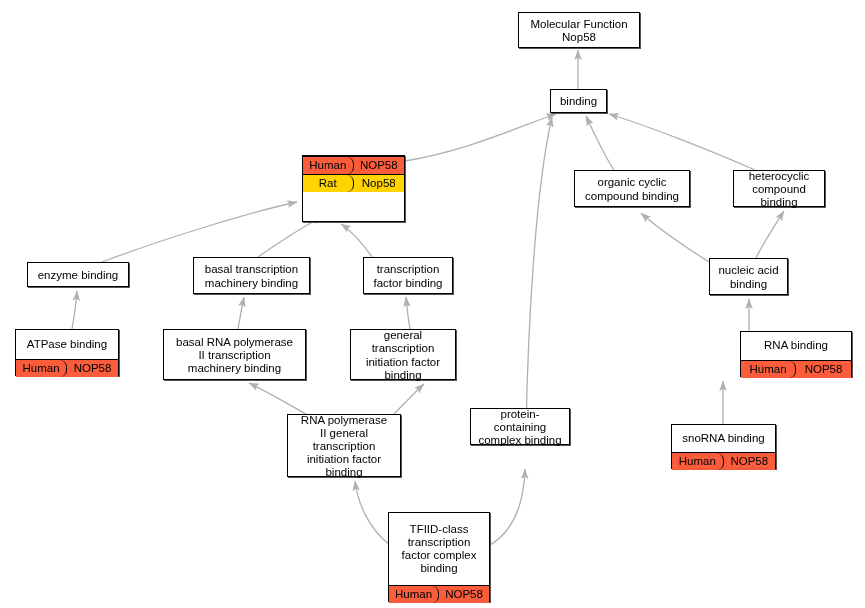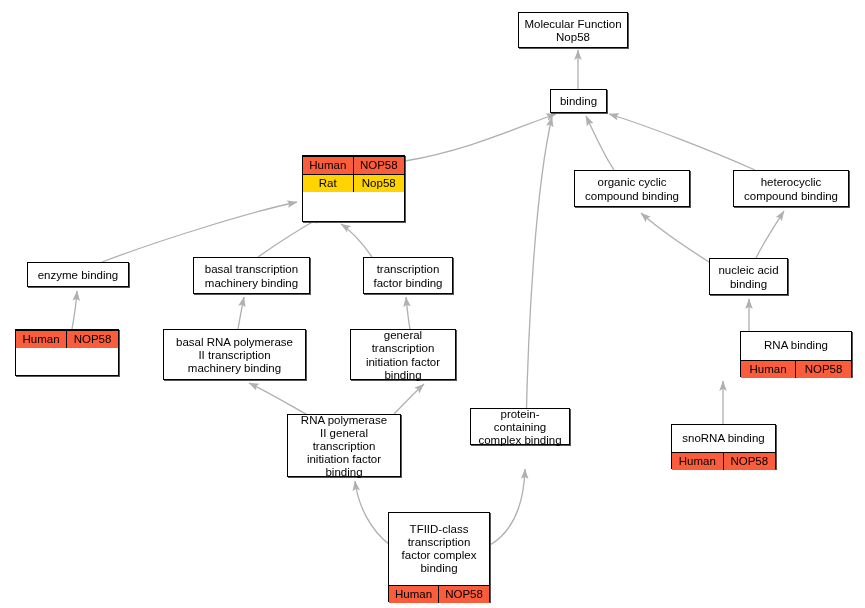--- a/index.html
+++ b/index.html
@@ -5,21 +5,21 @@
   html,body{margin:0;padding:0;background:#ffffff;}
   body{font-family:"Liberation Sans","DejaVu Sans",sans-serif;}
   #canvas{position:relative;width:865px;height:608px;background:#fff;overflow:hidden;}
   #edges{position:absolute;left:0;top:0;width:865px;height:608px;}
   .node{position:absolute;box-sizing:border-box;border:1px solid #000;background:#fff;
         box-shadow:1px 1px 0 0 #555;}
   .node .title{box-sizing:border-box;width:100%;text-align:center;color:#000;
         font-size:11.5px;line-height:13.2px;padding:3px 4px;white-space:pre-line;}
   .annrow{display:flex;width:100%;box-sizing:border-box;border-top:1px solid #000;}
   .annrow .cell{box-sizing:border-box;flex:1 1 50%;text-align:center;font-size:11.5px;
-        line-height:13.2px;padding:2px 0;color:#000;white-space:nowrap;overflow:hidden;}
+        line-height:13.2px;padding:2px 0;color:#000;white-space:nowrap;overflow:hidden;border-radius:7px;}
   .annrow .cell.left{border-right:1px solid #000;}
   .ann-human{background:#fa5c3c;}
   .ann-rat{background:#ffd400;}
 </style>
 </head>
 <body>
 
 <div id="canvas">
   <svg id="edges" viewBox="0 0 865 608">
     <defs>
@@ -43,61 +43,62 @@
         <path d="M 749 331 L 749 299" marker-end="url(#arrowhead)" stroke="#b0b0b0"></path>
         <path d="M 723 424 L 723 381" marker-end="url(#arrowhead)" stroke="#b0b0b0"></path>
         <path d="M 306 414 C 288 404 268 392 249 383" marker-end="url(#arrowhead)" stroke="#b0b0b0"></path>
         <path d="M 394 414 C 404 404 414 393 424 384" marker-end="url(#arrowhead)" stroke="#b0b0b0"></path>
         <path d="M 390 545 C 370 530 358 505 355 481" marker-end="url(#arrowhead)" stroke="#b0b0b0"></path>
         <path d="M 490 545 C 515 530 524 500 525 469" marker-end="url(#arrowhead)" stroke="#b0b0b0"></path>
         <path d="M 526 428 C 528 330 535 190 552 117" marker-end="url(#arrowhead)" stroke="#b0b0b0"></path>
       </g>
   </svg>
   <div id="node-layer">
-      <div class="node" style="left: 518px; top: 12px; width: 110px; height: 36px; border-color: rgb(0, 0, 0); background: rgb(255, 255, 255);">
+      <div class="node" style="left: 518px; top: 12px; width: 122px; height: 36px; border-color: rgb(0, 0, 0); background: rgb(255, 255, 255);">
         <div class="title" style="height: 36px; display: flex; flex-direction: column; justify-content: center;">Molecular Function
 Nop58</div>
       </div>
       <div class="node" style="left: 550px; top: 89px; width: 57px; height: 24px; border-color: rgb(0, 0, 0); background: rgb(255, 255, 255);">
         <div class="title" style="height: 24px; display: flex; flex-direction: column; justify-content: center;">binding</div>
       </div>
       <div class="node" style="left: 302px; top: 155px; width: 103px; height: 67px; border-color: rgb(0, 0, 0); background: rgb(255, 255, 255);">
         <div class="annrow ann-human">
           <div class="cell left">Human</div>
           <div class="cell">NOP58</div>
         </div>
         <div class="annrow ann-rat">
           <div class="cell left">Rat</div>
           <div class="cell">Nop58</div>
         </div>
       </div>
       <div class="node" style="left: 574px; top: 170px; width: 116px; height: 37px; border-color: rgb(0, 0, 0); background: rgb(255, 255, 255);">
         <div class="title" style="height: 37px; display: flex; flex-direction: column; justify-content: center;">organic cyclic
 compound binding</div>
       </div>
-      <div class="node" style="left: 733px; top: 170px; width: 116px; height: 37px; border-color: rgb(0, 0, 0); background: rgb(255, 255, 255);">
+      <div class="node" style="left: 733px; top: 170px; width: 92px; height: 37px; border-color: rgb(0, 0, 0); background: rgb(255, 255, 255);">
         <div class="title" style="height: 37px; display: flex; flex-direction: column; justify-content: center;">heterocyclic
 compound binding</div>
       </div>
       <div class="node" style="left: 27px; top: 262px; width: 102px; height: 25px; border-color: rgb(0, 0, 0); background: rgb(255, 255, 255);">
         <div class="title" style="height: 25px; display: flex; flex-direction: column; justify-content: center;">enzyme binding</div>
       </div>
       <div class="node" style="left: 193px; top: 257px; width: 117px; height: 37px; border-color: rgb(0, 0, 0); background: rgb(255, 255, 255);">
         <div class="title" style="height: 37px; display: flex; flex-direction: column; justify-content: center;">basal transcription
 machinery binding</div>
       </div>
       <div class="node" style="left: 363px; top: 257px; width: 90px; height: 37px; border-color: rgb(0, 0, 0); background: rgb(255, 255, 255);">
         <div class="title" style="height: 37px; display: flex; flex-direction: column; justify-content: center;">transcription
 factor binding</div>
       </div>
       <div class="node" style="left: 709px; top: 258px; width: 79px; height: 37px; border-color: rgb(0, 0, 0); background: rgb(255, 255, 255);">
         <div class="title" style="height: 37px; display: flex; flex-direction: column; justify-content: center;">nucleic acid
 binding</div>
       </div>
       <div class="node" style="left: 15px; top: 329px; width: 104px; height: 47px; border-color: rgb(0, 0, 0); background: rgb(255, 255, 255);">
+        <div class="title" style="height: 29px; display: flex; flex-direction: column; justify-content: center;">ATPase binding</div>
         <div class="annrow ann-human">
           <div class="cell left">Human</div>
           <div class="cell">NOP58</div>
         </div>
       </div>
       <div class="node" style="left: 163px; top: 329px; width: 143px; height: 51px; border-color: rgb(0, 0, 0); background: rgb(255, 255, 255);">
         <div class="title" style="height: 51px; display: flex; flex-direction: column; justify-content: center;">basal RNA polymerase
 II transcription
 machinery binding</div>
       </div>

